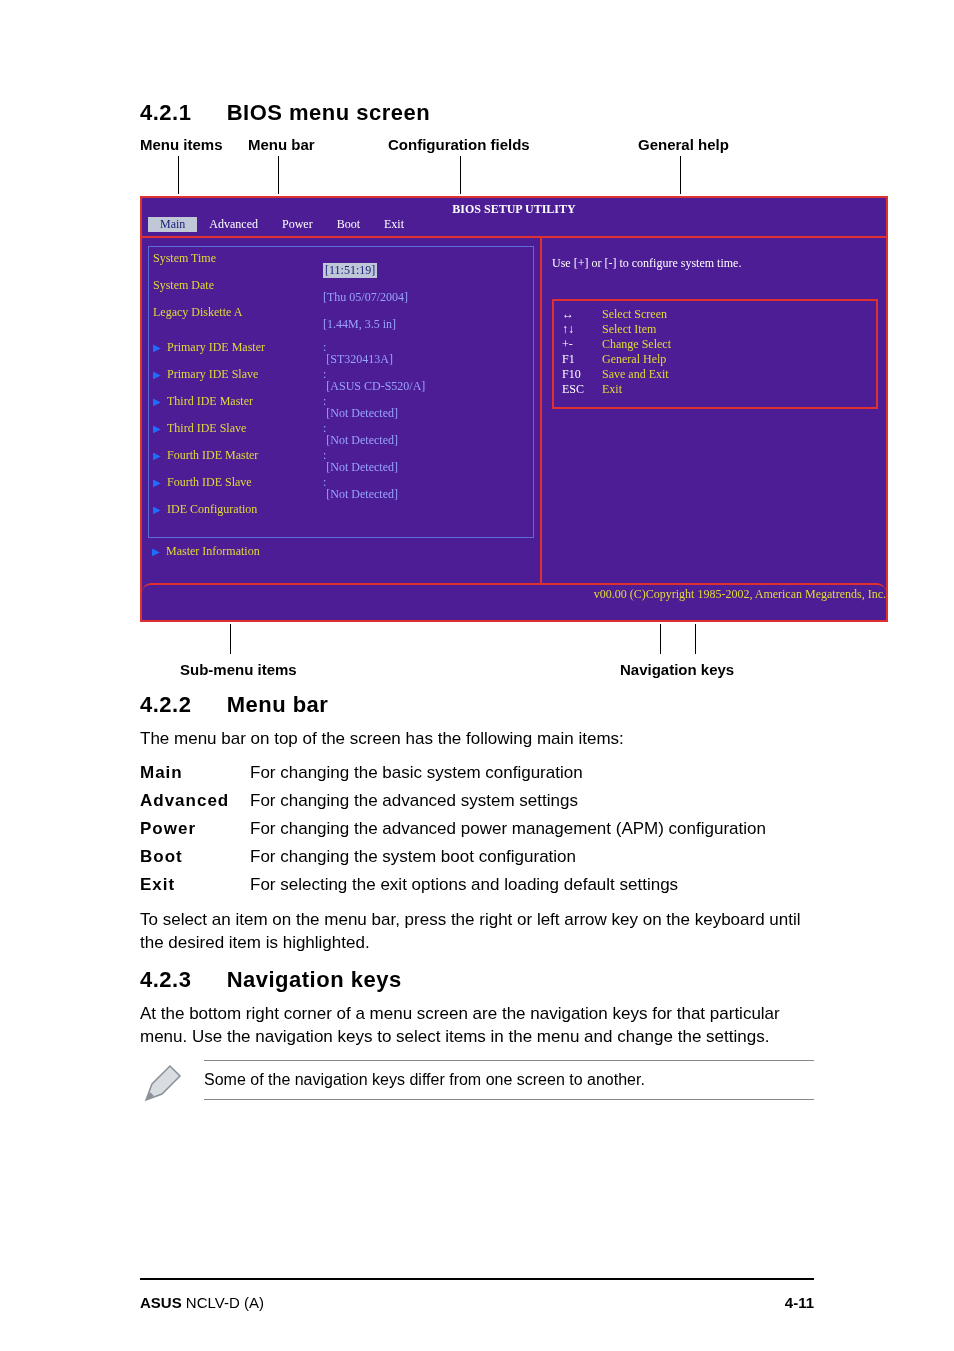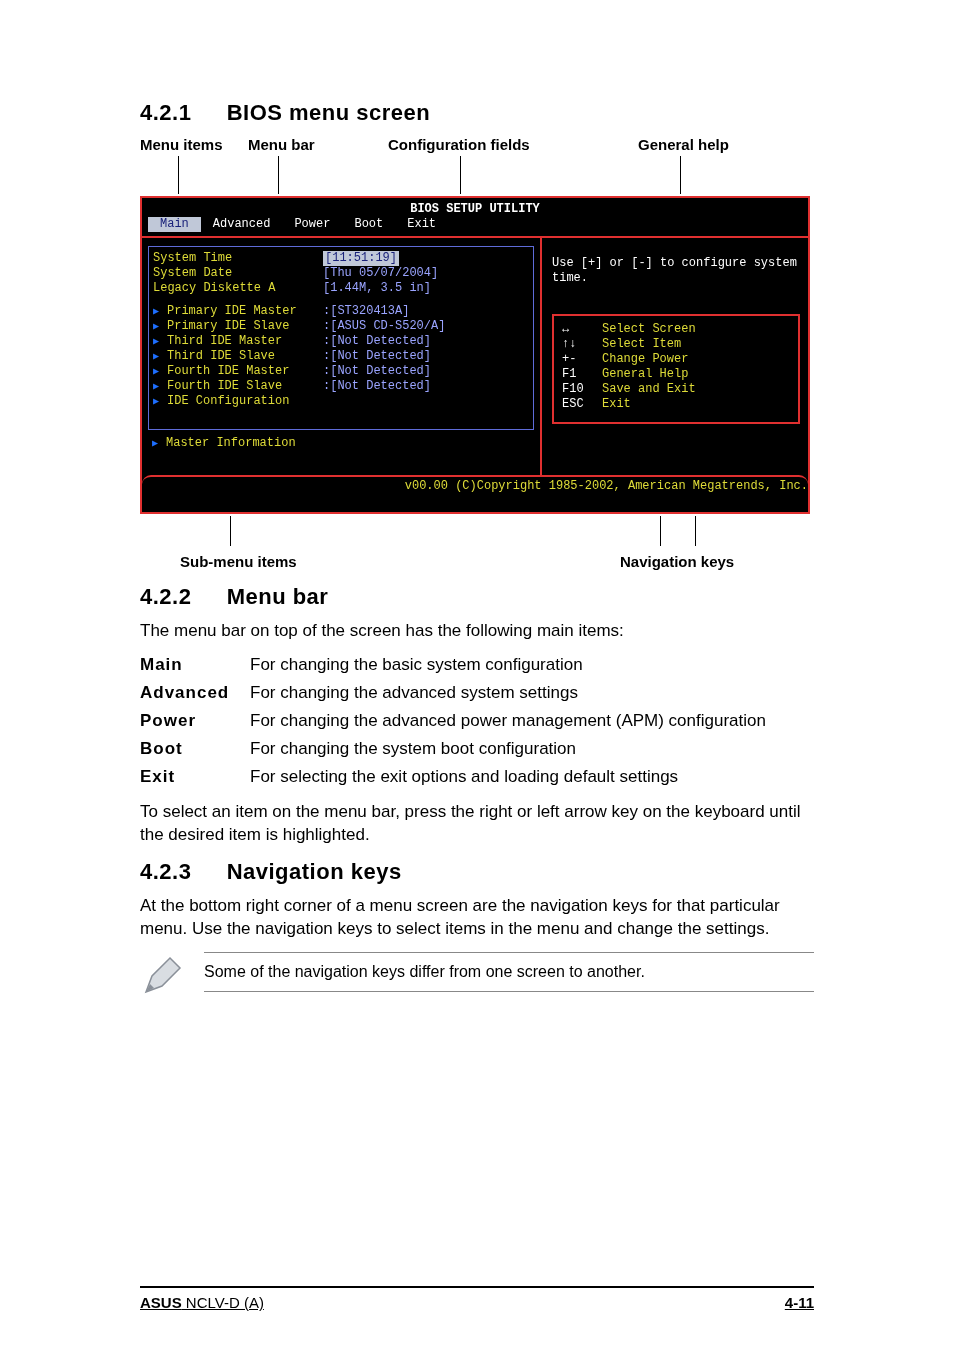--- a/index.html
+++ b/index.html
@@ -8,32 +8,32 @@
   h2.sec { font-size: 22px; font-weight: 900; letter-spacing: 0.5px; margin-bottom: 10px; }
   h2.sec .secnum { display: inline-block; width: 80px; }
   p.body { font-size: 17px; line-height: 1.35; margin: 8px 0; }
 
   
   .callouts-top { position: relative; height: 60px; margin-top: 8px; font-weight: 700; font-size: 15px; }
   .callouts-top span { position: absolute; top: 0; text-align: center; }
   .leader-top { position: absolute; width: 0; border-left: 1px solid #000; top: 20px; height: 38px; }
 
   
-  .bios { width: 670px; border: 2px solid #e03030; background: #000000; color: #fff; font-family: Liberation Mono, monospace; font-size: 12px; line-height: 1.25; position: relative; }
+  .bios { width: 748px; border: 2px solid #e03030; background: #4c1d95; color: #fff; font-family: Liberation Serif, serif; font-size: 12px; line-height: 1.25; position: relative; }
   .bios .utiltitle { text-align: center; font-weight: 700; padding-top: 4px; color: #fff; }
   .bios .menubar { display: flex; gap: 0; padding: 0 6px 4px 6px; }
   .bios .menubar .tab { padding: 0 12px; color: #fff; }
   .bios .menubar .tab.sel { background: #c0c8d8; color: #1a227a; }
   .bios .panels { display: flex; border-top: 2px solid #e03030; }
   .bios .left { flex: 0 0 400px; border-right: 2px solid #e03030; padding: 8px 6px 24px 6px; color: #dedb38; }
   .bios .right { flex: 1; padding: 8px 8px 8px 10px; color: #fff; }
   .bios .left .group { border: 1px solid #5e6bd8; padding: 4px 4px 20px 4px; margin-bottom: 6px; }
   .bios .left .row { display: flex; }
   .bios .left .lbl { width: 170px; white-space: pre; }
-  .bios .left .val { color: #9aa4ff; white-space: pre; }
+  .bios .left .val { color: #9aa4ff; white-space: pre; margin-top: 12px; }
   .bios .left .val.sel { background: #c0c8d8; color: #1a227a; padding: 0 2px; }
   .bios .left .arrow { color: #1e6fff; display: inline-block; width: 14px; }
   .bios .left .arrow::before { content: "\25B6"; font-size: 10px; }
   .bios .right .help-top { margin-bottom: 28px; }
   .bios .right .navbox { border: 2px solid #e03030; padding: 6px 8px 10px 8px; margin-top: 6px; }
   .bios .right .navrow { display: flex; color: #dedb38; }
   .bios .right .navrow .nk { width: 40px; color: #fff; }
   .bios .footer { border-top: 2px solid #e03030; text-align: right; color: #dedb38; padding: 2px 0 18px 0; border-radius: 9px; }
 
   
@@ -45,21 +45,21 @@
   table.menudesc { border-collapse: collapse; margin: 6px 0 10px 0; font-size: 17px; }
   table.menudesc td { padding: 4px 8px 4px 0; vertical-align: top; }
   table.menudesc td.term { font-weight: 900; letter-spacing: 1px; width: 110px; }
 
   
   .note { display: flex; gap: 18px; align-items: flex-start; margin-top: 11px; }
   .note .icon { width: 46px; height: 46px; flex: 0 0 46px; }
   .note .txt { flex: 1; border-top: 1px solid #888; border-bottom: 1px solid #888; padding: 10px 0; font-size: 16px; }
 
   
-  .pgfoot { position: absolute; left: 140px; right: 140px; bottom: 40px; border-top: 2px solid #000; padding-top: 6px; display: flex; justify-content: space-between; font-size: 15px; text-decoration: underline; }
+  .pgfoot { position: absolute; left: 140px; right: 140px; bottom: 40px; border-top: 2px solid #000; padding-top: 14px; display: flex; justify-content: space-between; font-size: 15px; }
   .pgfoot .l b { font-weight: 900; }
   .pgfoot .r { font-weight: 900; }
 </style>
 </head>
 <body>
 
 <div class="page">
 
   <h2 class="sec">
     <span class="secnum">4.2.1</span>
@@ -157,21 +157,21 @@
           <div class="navrow">
               <span class="nk">↔</span>
               <span>Select Screen</span>
             </div>
           <div class="navrow">
               <span class="nk">↑↓</span>
               <span>Select Item</span>
             </div>
           <div class="navrow">
               <span class="nk">+-</span>
-              <span>Change Power</span>
+              <span>Change Select</span>
             </div>
           <div class="navrow">
               <span class="nk">F1</span>
               <span>General Help</span>
             </div>
           <div class="navrow">
               <span class="nk">F10</span>
               <span>Save and Exit</span>
             </div>
           <div class="navrow">

